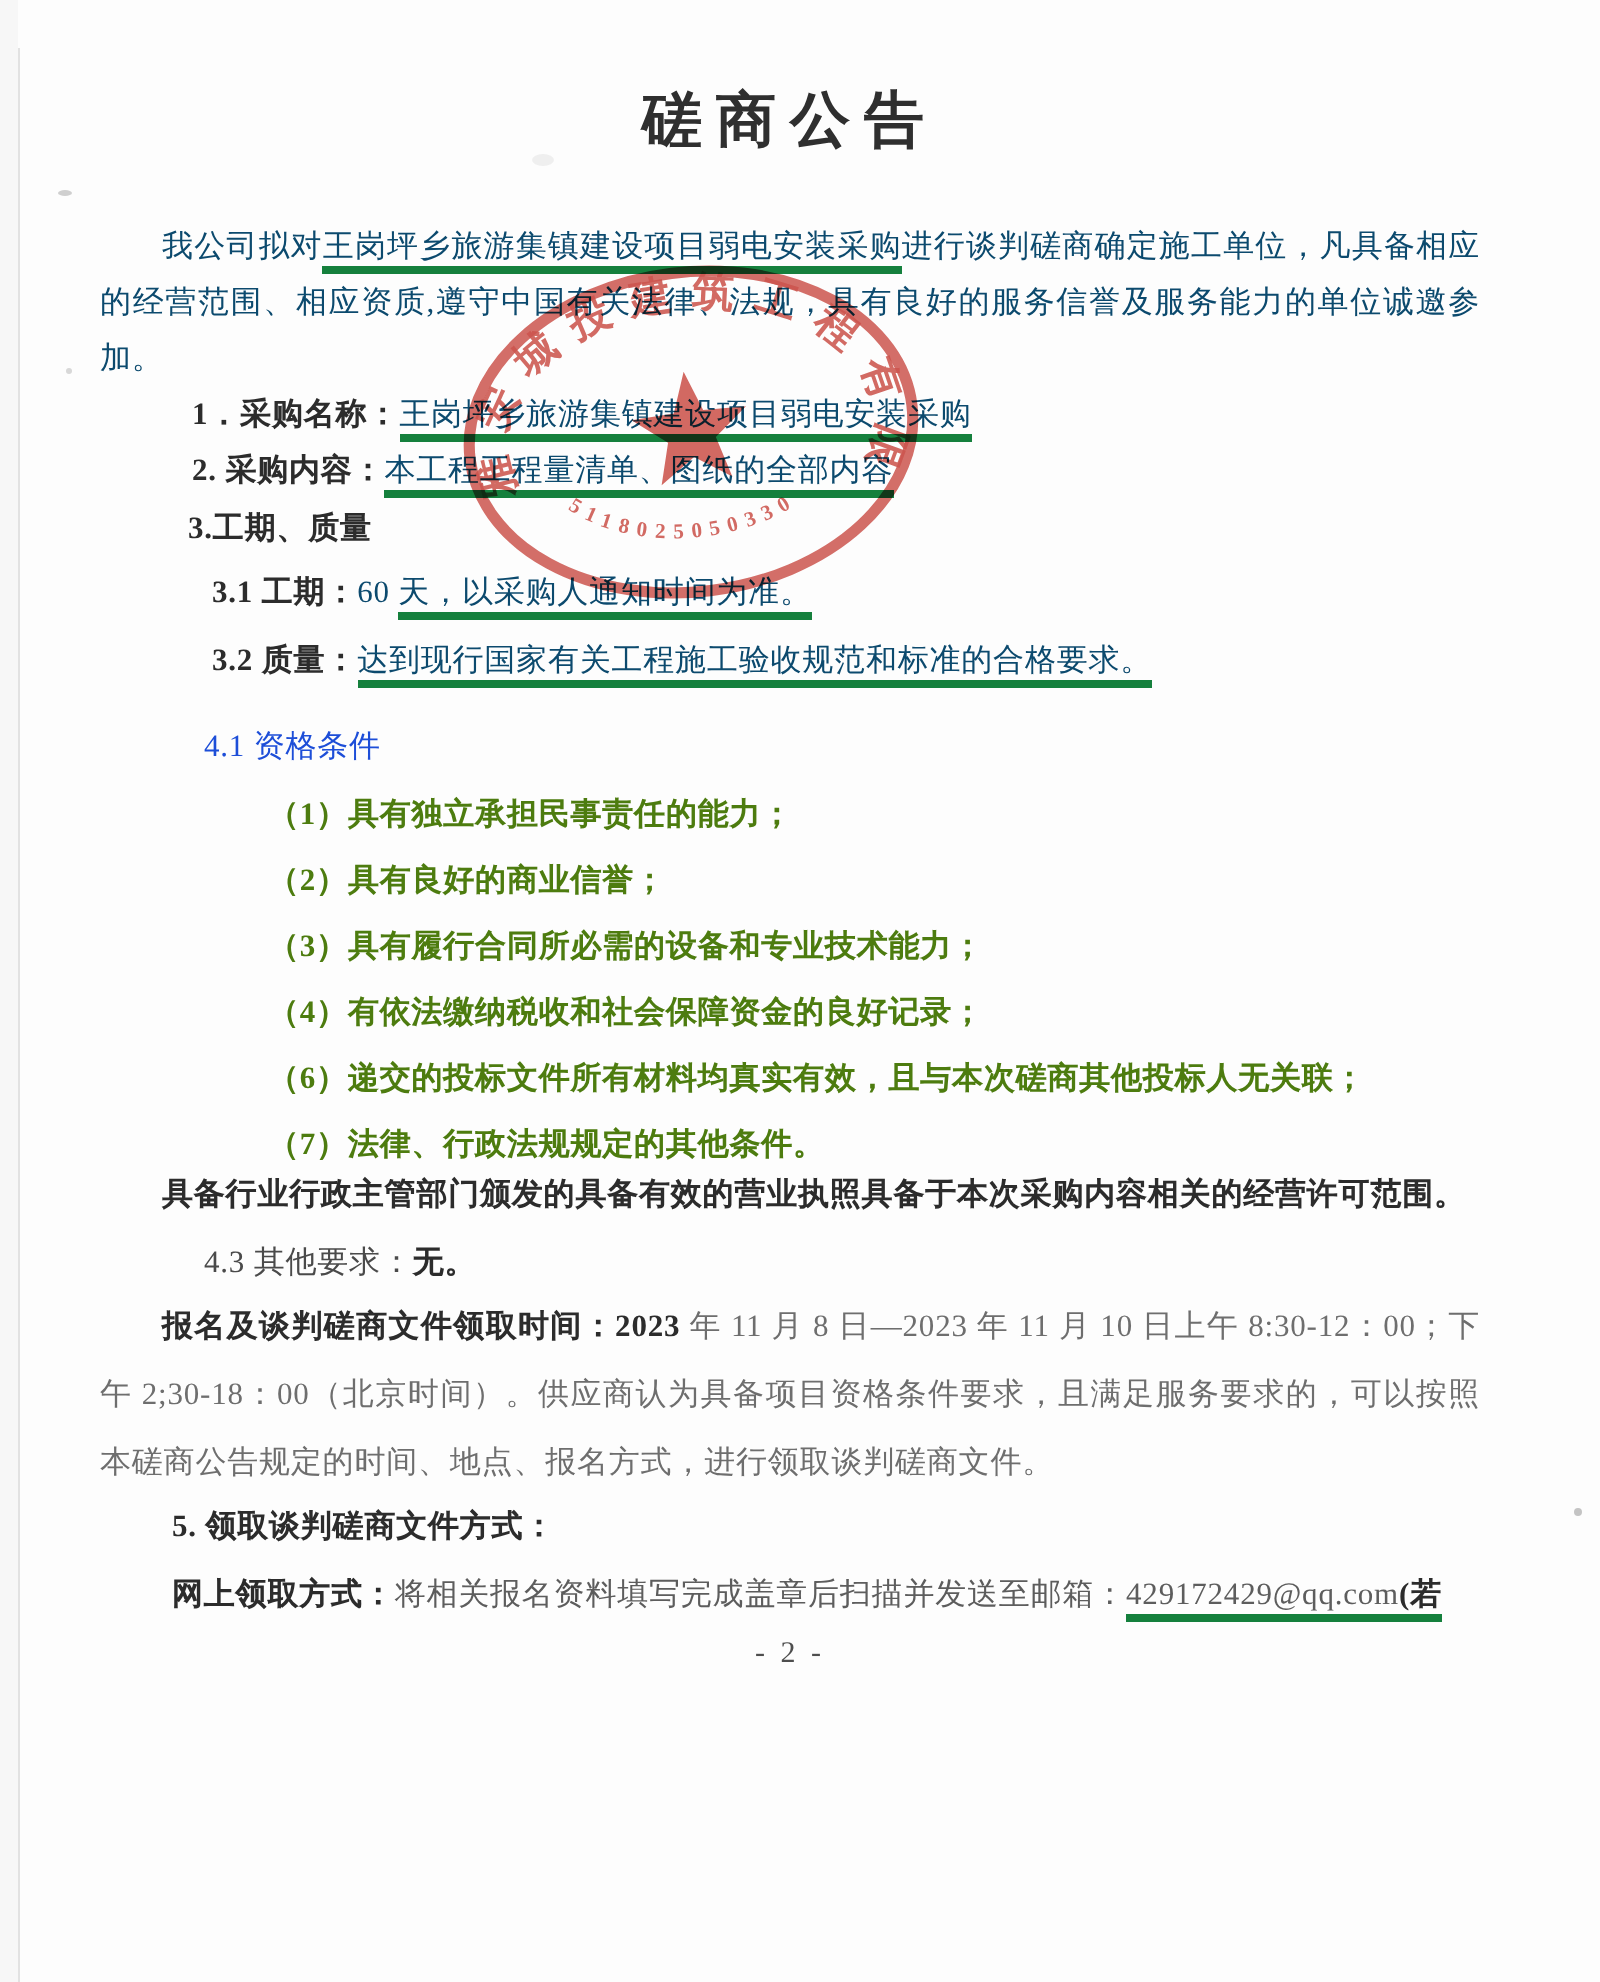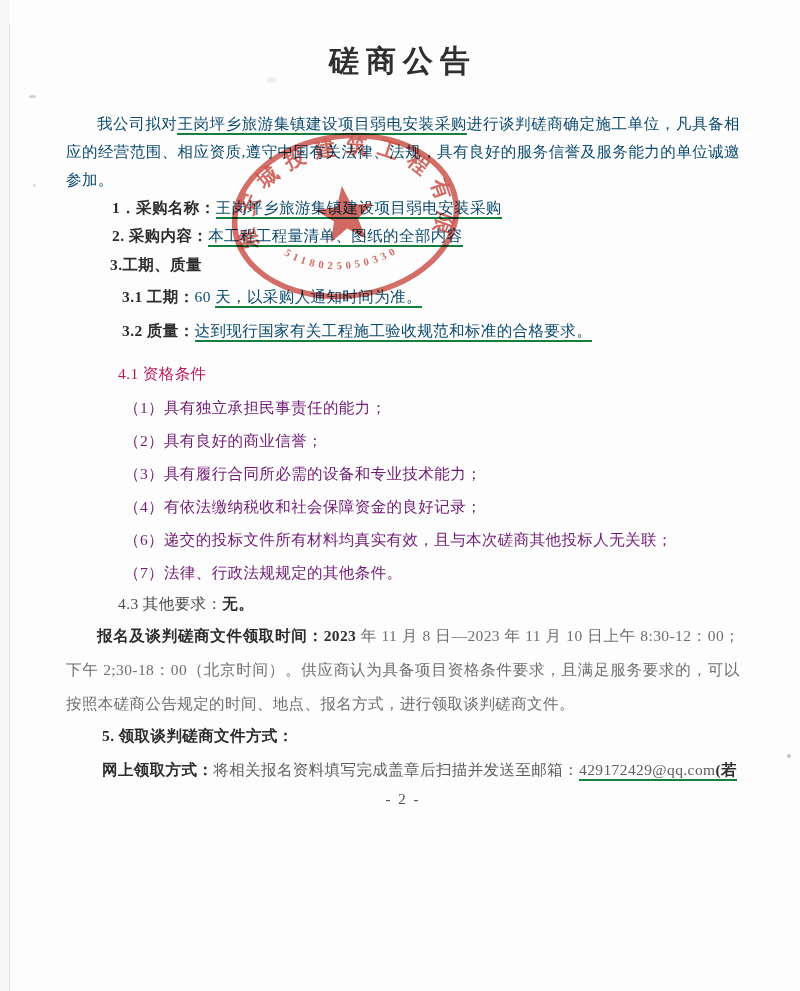--- a/index.html
+++ b/index.html
@@ -10,49 +10,49 @@
     color:#454545;
   }
   .scan-strip{position:absolute;left:0;top:0;bottom:0;width:9px;background:#f7f7f7;z-index:1;}
   .scan-edge{position:absolute;left:9px;top:24px;bottom:0;width:1px;background:#e2e2e2;z-index:1;}
   .speck{position:absolute;border-radius:50%;z-index:2;}
   .speck-a{left:29px;top:95px;width:7px;height:3px;background:#cfcfcf;}
   .speck-b{left:266px;top:77px;width:11px;height:6px;background:#efefef;}
   .speck-c{left:33px;top:184px;width:3px;height:3px;background:#d8d8d8;}
   .speck-d{left:787px;top:754px;width:4px;height:4px;background:#c4c4c4;}
 
-  .page{position:relative;z-index:3;padding:0 60px 0 66px;box-sizing:border-box;}
+  .page{position:relative;z-index:3;padding:0 60px 0 50px;box-sizing:border-box;}
 
   .doc-title{
     margin-top:42px;line-height:38px;text-align:center;
     font-size:30px;font-weight:bold;color:#2f2f2f;letter-spacing:7px;
   }
   p{margin:0;font-size:15.5px;letter-spacing:0.4px;}
   .intro{margin-top:30px;line-height:28px;text-indent:2em;text-align:justify;color:#3f3f3f;}
   .num-item{margin-left:46px;line-height:28px;}
   .num-item:first-of-type{margin-top:0;}
   .h3{margin-left:44px;margin-top:2px;line-height:26px;}
   .sub{margin-left:56px;line-height:26px;}
   .s31{margin-top:6px;}
   .s32{margin-top:8px;}
   .h4{margin-left:30px;margin-top:0;line-height:26px;}
-  .s41{margin-left:52px;margin-top:18px;line-height:24px;color:#be185d;}
-  .cond{margin-left:58px;margin-top:11px;line-height:22px;color:#701a75;}
+  .s41{margin-left:52px;margin-top:18px;line-height:24px;color:#1d4ed8;}
+  .cond{margin-left:84px;margin-top:11px;line-height:22px;color:#4d7c0f;font-weight:bold;}
   .s42{margin-left:52px;margin-top:10px;line-height:22px;color:#4a4a4a;}
   .s42-body{margin-top:0;line-height:28px;text-indent:2em;text-align:justify;
     font-weight:bold;color:#2c2c2c;}
   .s43{margin-left:52px;margin-top:8px;line-height:24px;color:#4a4a4a;}
   .reg{margin-top:3px;line-height:34px;text-indent:2em;text-align:justify;color:#6e6e6e;}
   .s5{margin-left:36px;margin-top:2px;line-height:26px;}
   .onsite{margin-left:36px;margin-top:8px;line-height:26px;}
   .online{margin-left:36px;margin-top:8px;line-height:26px;color:#5d5d5d;}
   .footer{margin-top:6px;line-height:20px;text-align:center;font-size:15px;color:#4e4e4e;letter-spacing:2px;}
 
   .b{font-weight:bold;color:#2c2c2c;}
-  .u{border-bottom:2px solid #15803d;padding-bottom:1px;}
+  .u{border-bottom:4px solid #15803d;padding-bottom:1px;}
   .txt{color:#0c4a6e;}
   .light{color:#6e6e6e;}
 
   .seal{
     position:absolute;left:224px;top:129px;width:243px;height:174px;z-index:6;
     transform:rotate(-7deg);
     mix-blend-mode:multiply;opacity:0.9;pointer-events:none;
   }
   .seal text{font-family:"Liberation Serif","DejaVu Serif",serif;font-weight:bold;}
 </style>
@@ -85,20 +85,21 @@
 
   <p class="s41">4.1 资格条件</p>
 
   <p class="cond">（1）具有独立承担民事责任的能力；</p>
   <p class="cond">（2）具有良好的商业信誉；</p>
   <p class="cond">（3）具有履行合同所必需的设备和专业技术能力；</p>
   <p class="cond">（4）有依法缴纳税收和社会保障资金的良好记录；</p>
   <p class="cond">（6）递交的投标文件所有材料均真实有效，且与本次磋商其他投标人无关联；</p>
   <p class="cond">（7）法律、行政法规规定的其他条件。</p>
 
+  <p class="s42-body">具备行业行政主管部门颁发的具备有效的营业执照具备于本次采购内容相关的经营许可范围。</p>
 
   <p class="s43"><span>4.3 其他要求：</span><span class="b">无。</span></p>
 
   <p class="reg"><span class="b">报名及谈判磋商文件领取时间：</span><span class="b">2023 </span><span class="light">年 11 月 8 日—2023 年 11 月 10 日上午 8:30-12：00；下午 2;30-18：00（北京时间）。供应商认为具备项目资格条件要求，且满足服务要求的，可以按照本磋商公告规定的时间、地点、报名方式，进行领取谈判磋商文件。</span></p>
 
   <p class="s5 b">5. 领取谈判磋商文件方式：</p>
 
 
   <p class="online"><span class="b">网上领取方式：</span><span>将相关报名资料填写完成盖章后扫描并发送至邮箱：</span><span class="u">429172429@qq.com</span><span class="b u">(若</span></p>
 

